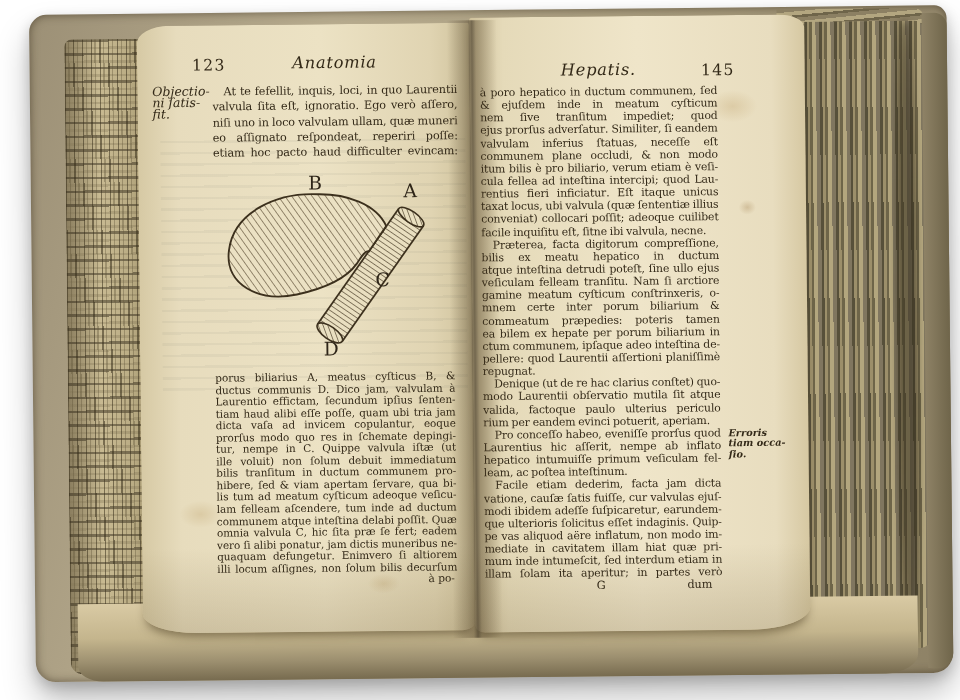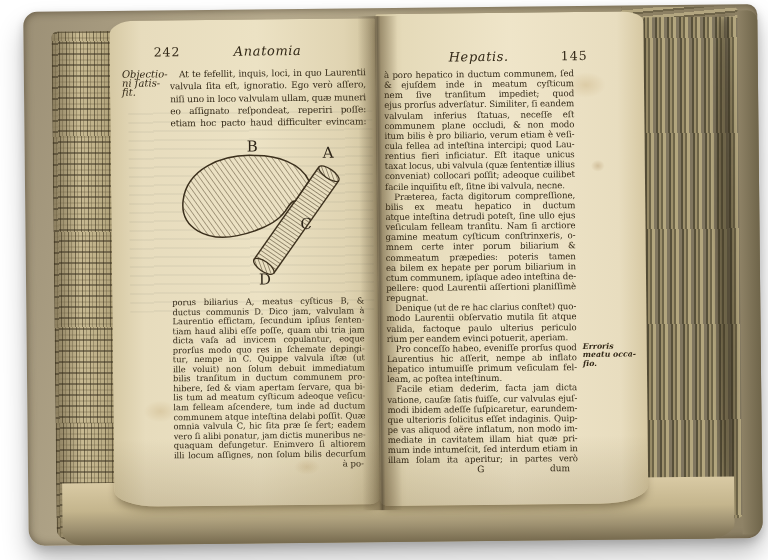--- a/index.html
+++ b/index.html
@@ -92,21 +92,21 @@
   <div class="edge-right"></div>
   <div class="cover-lip-right"></div>
   <div class="bottom-stack"></div>
 
   <div class="page page-left ink">
     <div class="bleed"></div>
     <div class="fox" style="left:30px;top:380px;width:34px;height:22px;background:radial-gradient(ellipse,rgba(160,120,50,.18),rgba(0,0,0,0) 70%);"></div>
     <div class="fox" style="left:180px;top:440px;width:26px;height:16px;background:radial-gradient(ellipse,rgba(150,110,45,.16),rgba(0,0,0,0) 70%);"></div>
 
     <div class="head-left">
-      <span class="pagenum" style="left:-16px;">242</span>
+      <span class="pagenum" style="left:-16px;">123</span>
       <span class="runhead">Anatomia</span>
     </div>
 
     <div class="mnote" id="l-mnote">
         <div>Objectio-</div>
         <div>ni ſatis-</div>
         <div>fit.</div>
       </div>
     <div id="l-intro">
         <div class="tl ind">At te fefellit, inquis, loci, in quo Laurentii</div>
@@ -211,21 +211,21 @@
           <div class="tl">valida, factoque paulo ulterius periculo contra-</div>
           <div class="tl last">rium per eandem evinci potuerit, aperiam.</div>
         </div>
         <div class="para">
           <div class="tl ind">Pro conceſſo habeo, eveniſſe prorſus quod</div>
           <div class="tl">Laurentius hic aſſerit, nempe ab inflato meatu</div>
           <div class="tl">hepatico intumuiſſe primum veſiculam fel-</div>
           <div class="tl last">leam, ac poſtea inteſtinum.</div>
           <div class="note">
             <div>Erroris</div>
-            <div>meatu occa-</div>
+            <div>tiam occa-</div>
             <div>ſio.</div>
           </div>
         </div>
         <div class="para">
           <div class="tl ind">Facile etiam dederim, facta jam dicta obſer-</div>
           <div class="tl">vatione, cauſæ ſatis fuiſſe, cur valvulas ejuſ-</div>
           <div class="tl">modi ibidem adeſſe ſuſpicaretur, earundem-</div>
           <div class="tl">que ulterioris ſolicitus eſſet indaginis. Quip-</div>
           <div class="tl">pe vas aliquod aëre inflatum, non modo im-</div>
           <div class="tl">mediate in cavitatem illam hiat quæ pri-</div>

